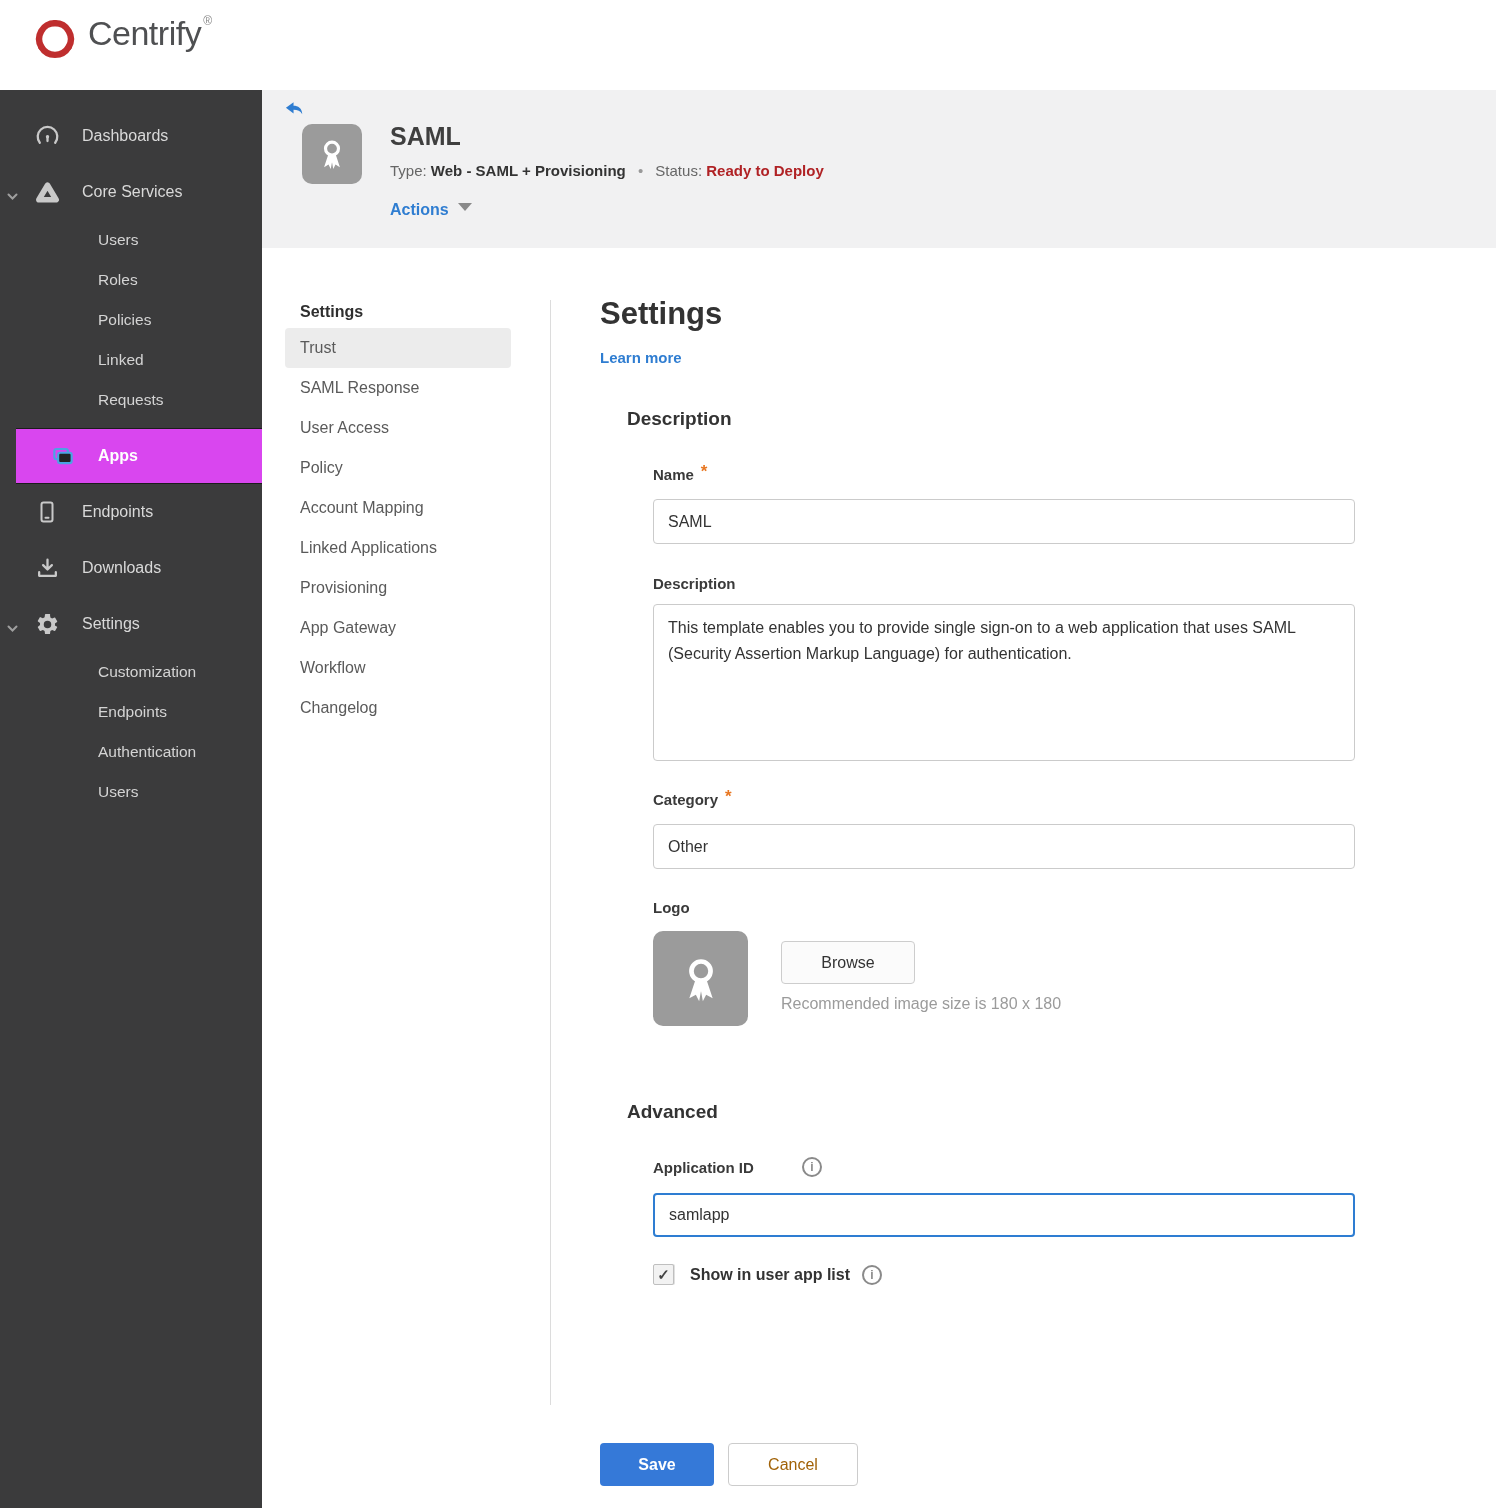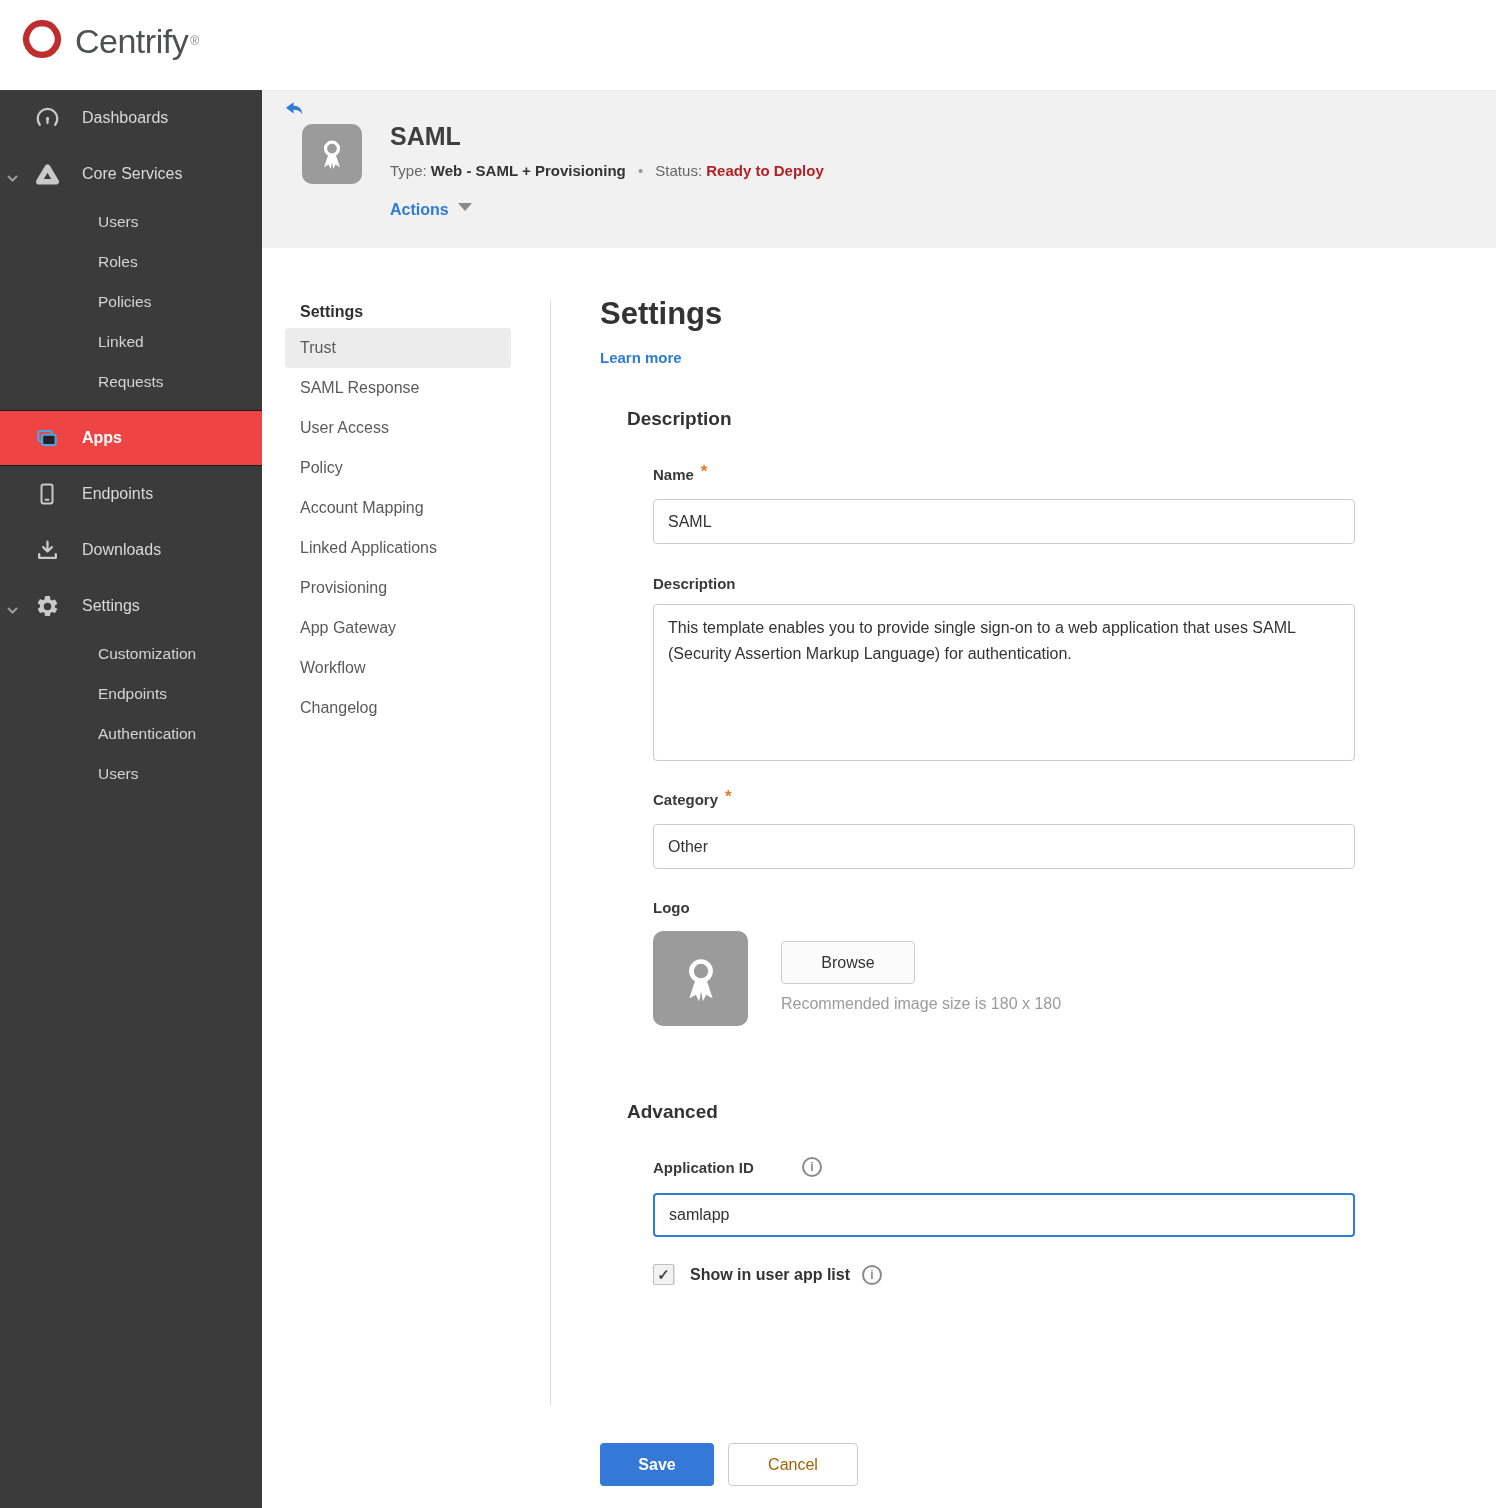--- a/index.html
+++ b/index.html
@@ -1,33 +1,33 @@
 <!DOCTYPE html>
 <html><head>
 <meta charset="utf-8">
 <style>
   * { margin:0; padding:0; box-sizing:border-box; }
   body { font-family:"Liberation Sans", sans-serif; background:#fff; }
   .page { position:relative; width:1496px; height:1508px; background:#fff; overflow:hidden; }
 
   
   .topbar { position:absolute; left:0; top:0; width:1496px; height:90px; background:#fff; }
-  .brand { position:absolute; left:17px; top:14px; display:flex; align-items:center; }
+  .brand { position:absolute; left:30px; top:14px; display:flex; }
   .brand svg { width:50px; height:50px; }
   .brand-name { font-size:34px; color:#4f5052; letter-spacing:-0.5px; margin-left:8px; }
   .brand-tm { font-size:12px; color:#8a8a8a; vertical-align:18px; margin-left:2px; }
 
   
-  .sidebar { position:absolute; left:0; top:90px; width:262px; height:1418px; background:#3b3b3c; color:#d9d9d9; font-size:16px; }
+  .sidebar { position:absolute; left:0; top:90px; width:262px; height:1418px; background:#3b3b3c; color:#d9d9d9; font-size:16px; padding-top:18px; }
   .side-row { position:relative; height:56px; display:flex; align-items:center; cursor:pointer; }
   .side-row .icon { position:absolute; left:34px; width:26px; height:26px; display:flex; align-items:center; justify-content:center; }
   .side-row .lbl { margin-left:82px; }
   .side-sub { height:40px; display:flex; align-items:center; padding-left:98px; cursor:pointer; font-size:15.5px; color:#d4d4d4; }
   .side-row .chev { position:absolute; left:7px; top:50%; margin-top:-5px; }
-  .side-row.active { background:#ef4444; margin-top:8px; border-top:1px solid #1c1c1d; border-bottom:1px solid #1c1c1d; }
+  .side-row.active { background:#d946ef; margin-top:8px; border-top:1px solid #1c1c1d; border-bottom:1px solid #1c1c1d;margin-left:16px; }
   .side-row.active .lbl { color:#fff; font-weight:bold; }
   .icon svg { display:block; }
 
   
   .band { position:absolute; left:262px; top:90px; width:1234px; height:158px; background:#f1f1f2; }
   .back-btn { position:absolute; left:21px; top:8px; width:22px; height:22px; cursor:pointer; }
   .app-tile { position:absolute; left:40px; top:34px; width:60px; height:60px; background:#9b9b9b; border-radius:10px; display:flex; align-items:center; justify-content:center; }
   .band-title { position:absolute; left:128px; top:32px; font-size:25px; font-weight:bold; color:#3f3f3f; }
   .band-meta { position:absolute; left:128px; top:72px; font-size:15px; color:#666; }
   .band-meta b { color:#333; }

